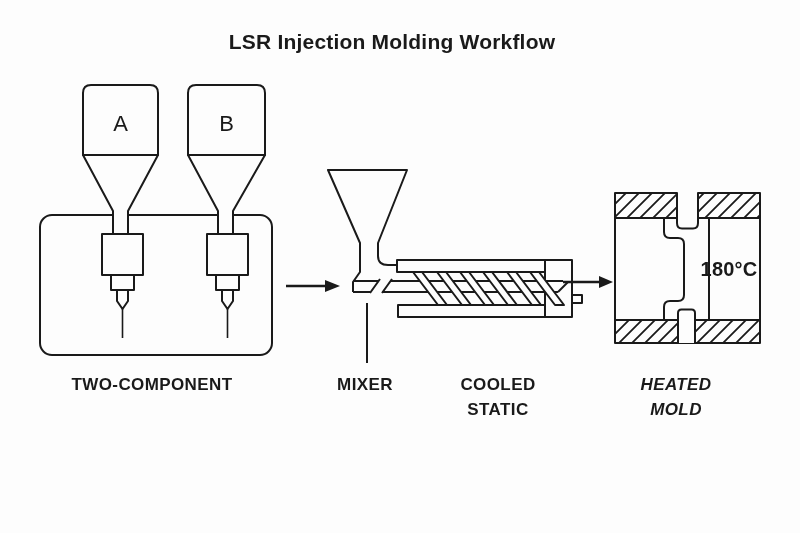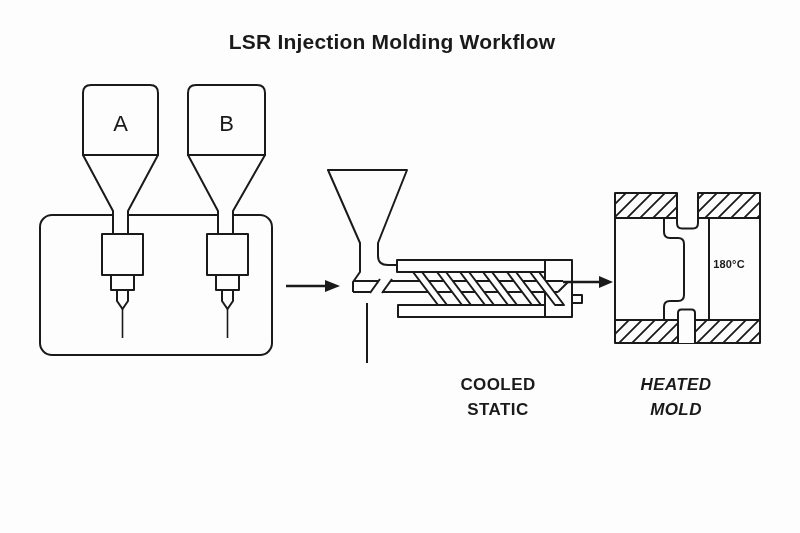--- a/index.html
+++ b/index.html
@@ -26,21 +26,21 @@
   .caption{
     top:372px;
     font-size:17px;font-weight:700;letter-spacing:.4px;line-height:25px;
   }
   .cap-metering{left:42px;width:220px;}
   .cap-mixer{left:305px;width:120px;}
   .cap-barrel{left:428px;width:140px;}
   .cap-mold{left:606px;width:140px;font-style:italic;}
   .mold-temp{
     left:696px;top:258px;width:66px;
-    font-size:11px;font-weight:600;letter-spacing:.2px;
+    font-size:20px;font-weight:600;letter-spacing:.2px;
   }
 </style>
 </head>
 <body>
 
 <div class="stage">
 
   <svg width="800" height="533" viewBox="0 0 800 533">
     <defs>
       <pattern id="hatch" patternUnits="userSpaceOnUse" width="13" height="13">
@@ -124,23 +124,25 @@
       <path fill="#fdfdfd" d="M678,343 L678,313 Q678,309.5 681.5,309.5 L691.5,309.5 Q695,309.5 695,313 L695,343"></path>
     </g>
   </svg>
 
   <div class="txt title">LSR Injection Molding Workflow</div>
 
   <div class="txt hopper-letter letter-a">A</div>
   <div class="txt hopper-letter letter-b">B</div>
 
   <div class="txt caption cap-metering">
+    <div>TWO-COMPONENT</div>
   </div>
 
   <div class="txt caption cap-mixer">
+    <div>MIXER</div>
   </div>
 
   <div class="txt caption cap-barrel">
     <div>COOLED</div>
     <div>STATIC</div>
   </div>
 
   <div class="txt caption cap-mold">
     <div>HEATED</div>
     <div>MOLD</div>

